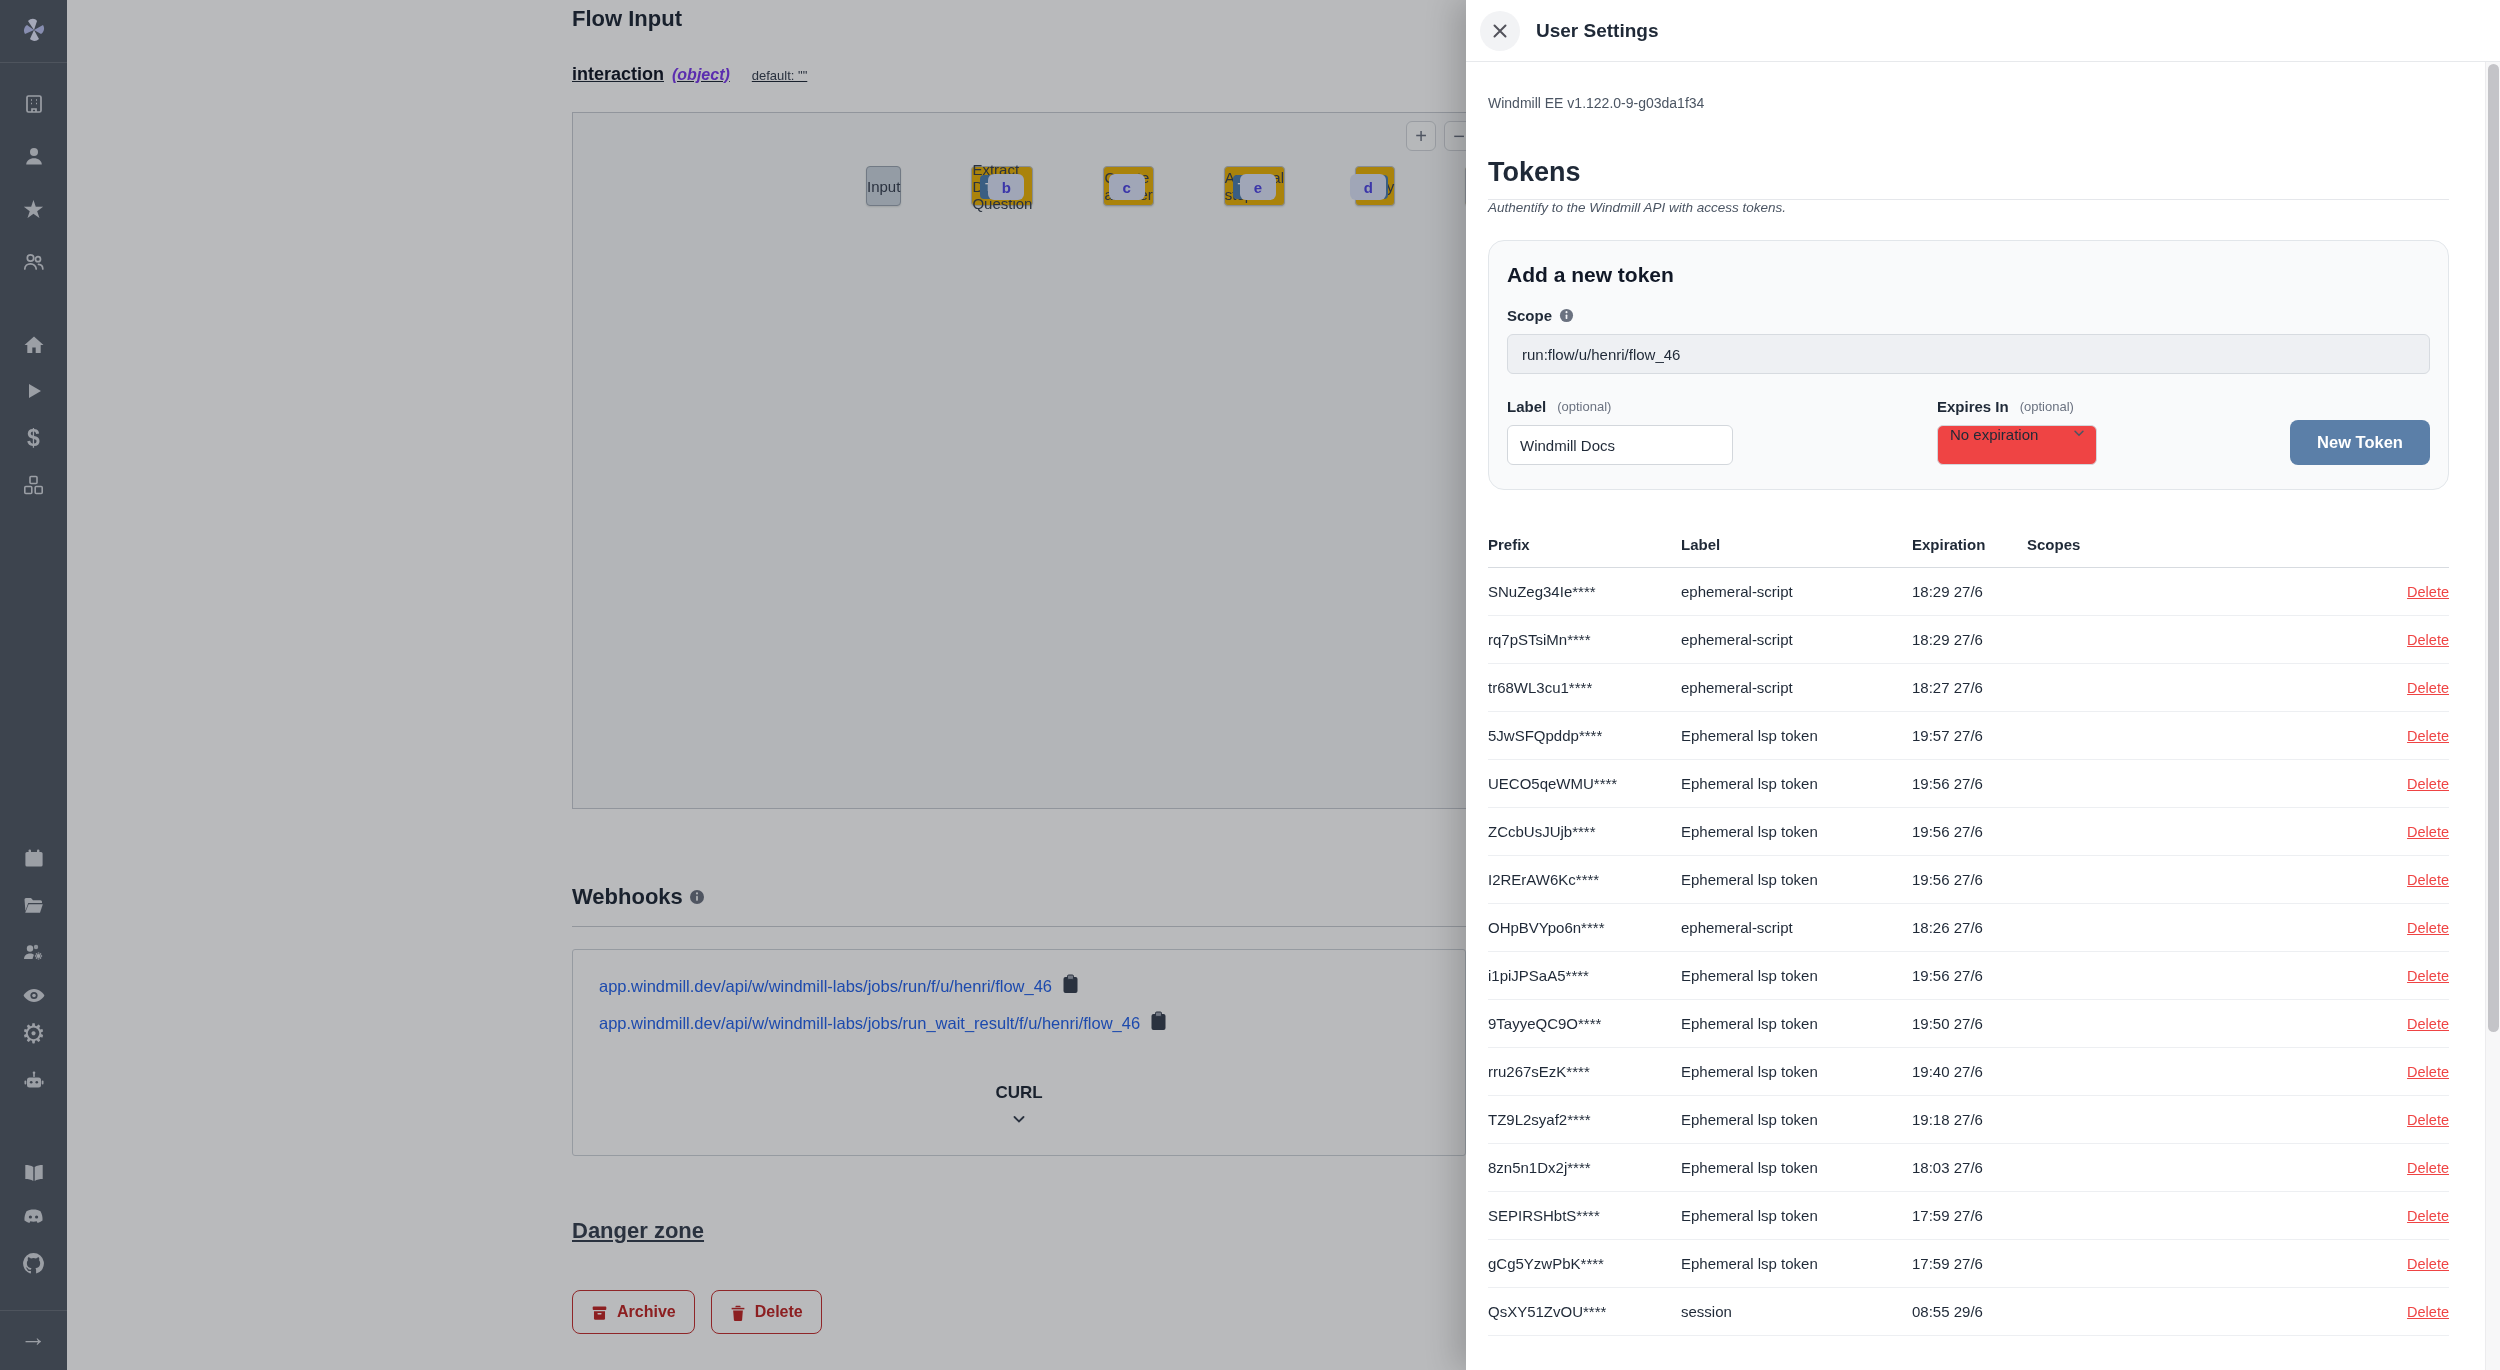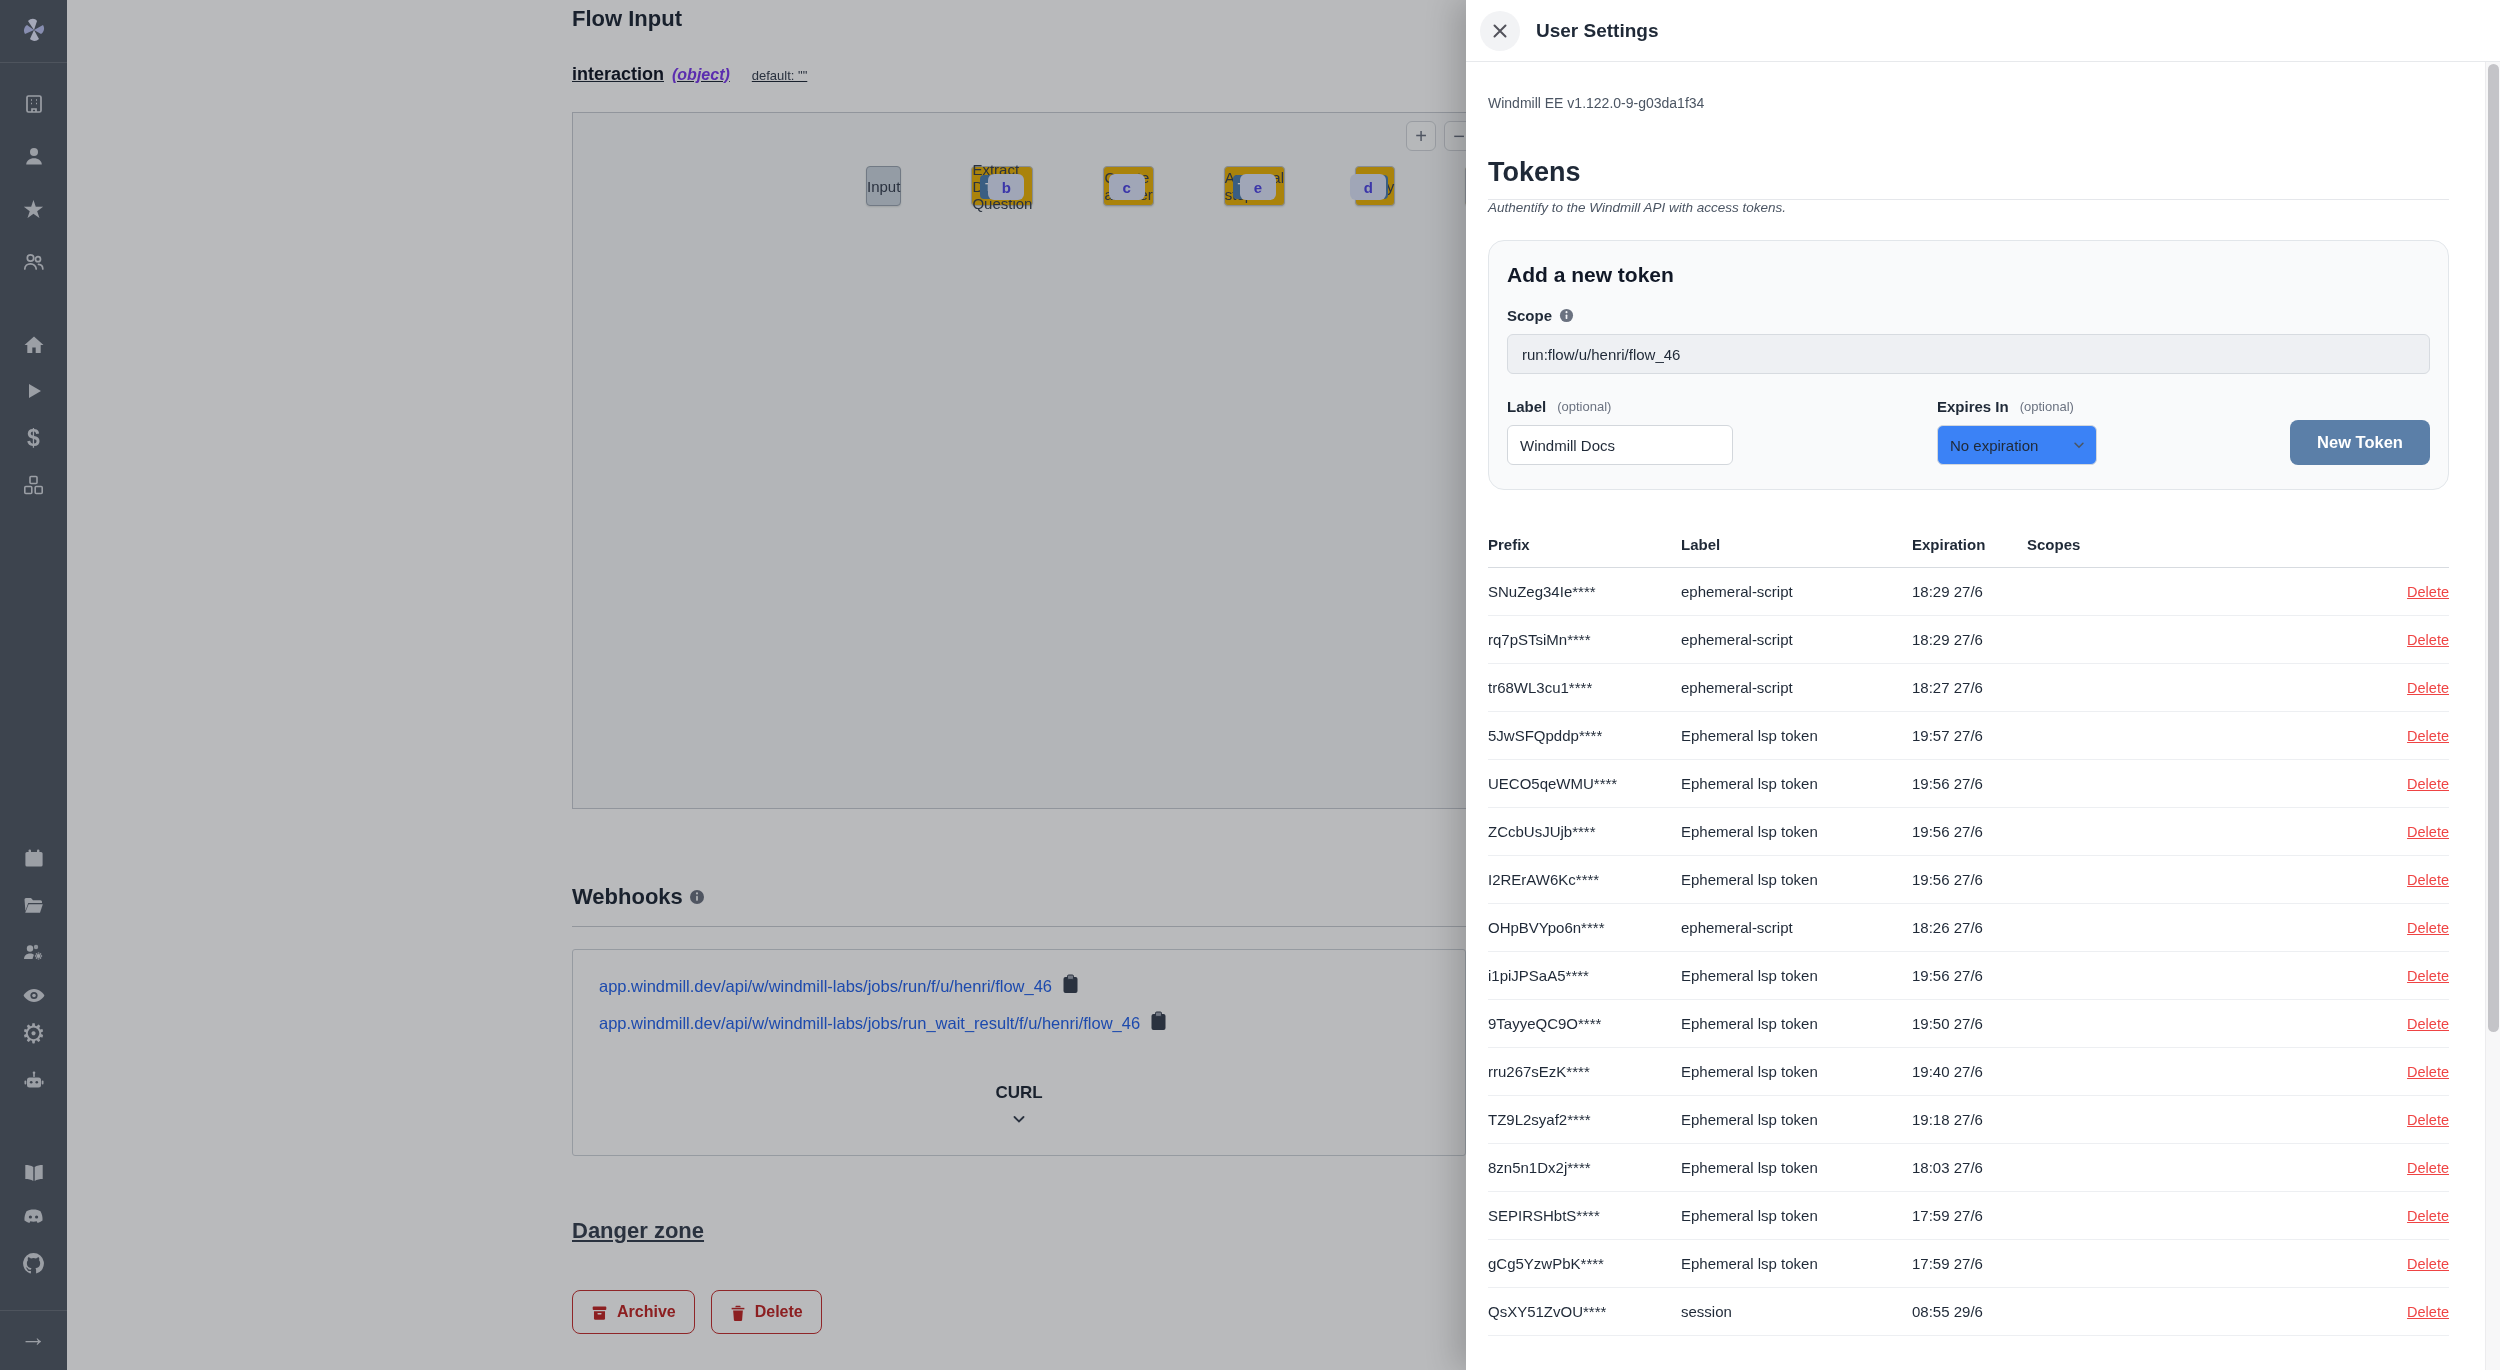--- a/index.html
+++ b/index.html
@@ -61,21 +61,21 @@
   .add-card { margin-top:25px; background:#f9fafb; border:1px solid #e2e6ea; border-radius:16px; padding:22px 18px 24px 18px; }
   .add-title { font-size:21px; font-weight:bold; color:#111827; }
   .field-label { display:flex; align-items:center; gap:7px; font-size:15px; font-weight:bold; color:#1f2937; }
   .optional { font-size:13px; font-weight:normal; color:#6b7280; margin-left:4px; }
   .scope-label { margin-top:20px; }
   .scope-input { margin-top:10px; width:100%; height:40px; background:#eef0f3; border:1px solid #d7dbe0; border-radius:6px; padding:0 14px; font-size:15px; color:#1f2937; font-family:inherit; }
   .fields-row { margin-top:24px; display:flex; align-items:flex-end; }
   .fgroup { display:flex; flex-direction:column; gap:10px; }
   .text-input { width:226px; height:40px; background:#fff; border:1px solid #d3d7dc; border-radius:6px; padding:0 12px; font-size:15px; color:#1f2937; font-family:inherit; }
   .expires-group { margin-left:204px; }
-  .select-box { width:160px; height:40px; background:#3b82f6; border:1px solid #d3d7dc; border-radius:6px; padding:0 10px 0 12px; font-size:15px; color:#1f2937; display:flex; align-items:center; justify-content:space-between; cursor:pointer; }
+  .select-box { width:160px; height:40px; background:#ef4444; border:1px solid #d3d7dc; border-radius:6px; padding:0 10px 0 12px; font-size:15px; color:#1f2937; display:flex; align-items:flex-start; justify-content:space-between; cursor:pointer; }
   .new-token-btn { margin-left:auto; height:45px; min-width:140px; padding:0 20px; background:#5b7fa8; border:none; border-radius:8px; color:#fff; font-size:16.5px; font-weight:bold; cursor:pointer; font-family:inherit; }
 
   table.tokens { margin-top:46px; width:100%; border-collapse:collapse; }
   .tokens th { text-align:left; font-size:15px; font-weight:bold; color:#1f2937; padding:0 0 14px 0; border-bottom:1px solid #d7dbe0; }
   .tokens td { font-size:15px; color:#1f2937; padding:15px 0; border-bottom:1px solid #edeff2; }
   .col-prefix { width:193px; } .col-label { width:231px; } .col-exp { width:115px; } .col-scopes { width:auto; } .col-del { width:90px; }
   .del-link { color:#ef4444; font-size:14.5px; font-weight:500; text-decoration:underline; cursor:pointer; display:block; text-align:right; }
 
   .drawer-scrollbar { position:absolute; right:0; top:62px; bottom:0; width:15px; background:#f7f7f8; border-left:1px solid #ececee; }
   .drawer-scrollbar .thumb { position:absolute; top:2px; left:2px; width:11px; height:74%; border-radius:6px; background:#c4c4c8; }

